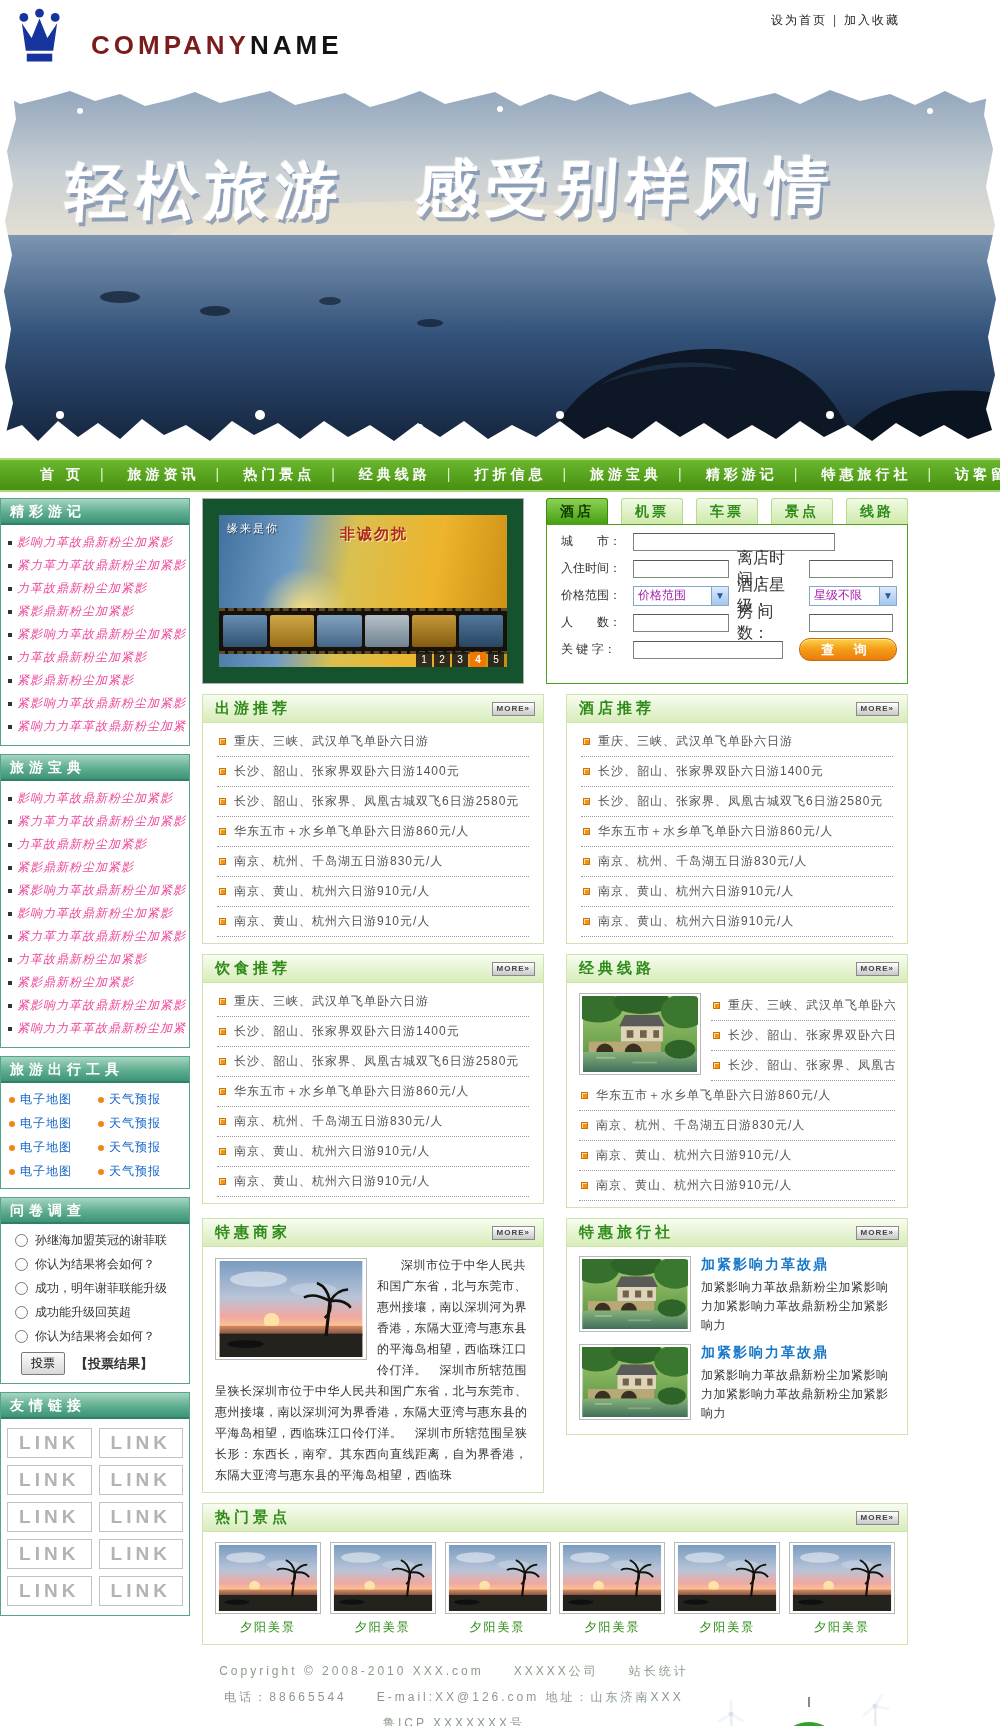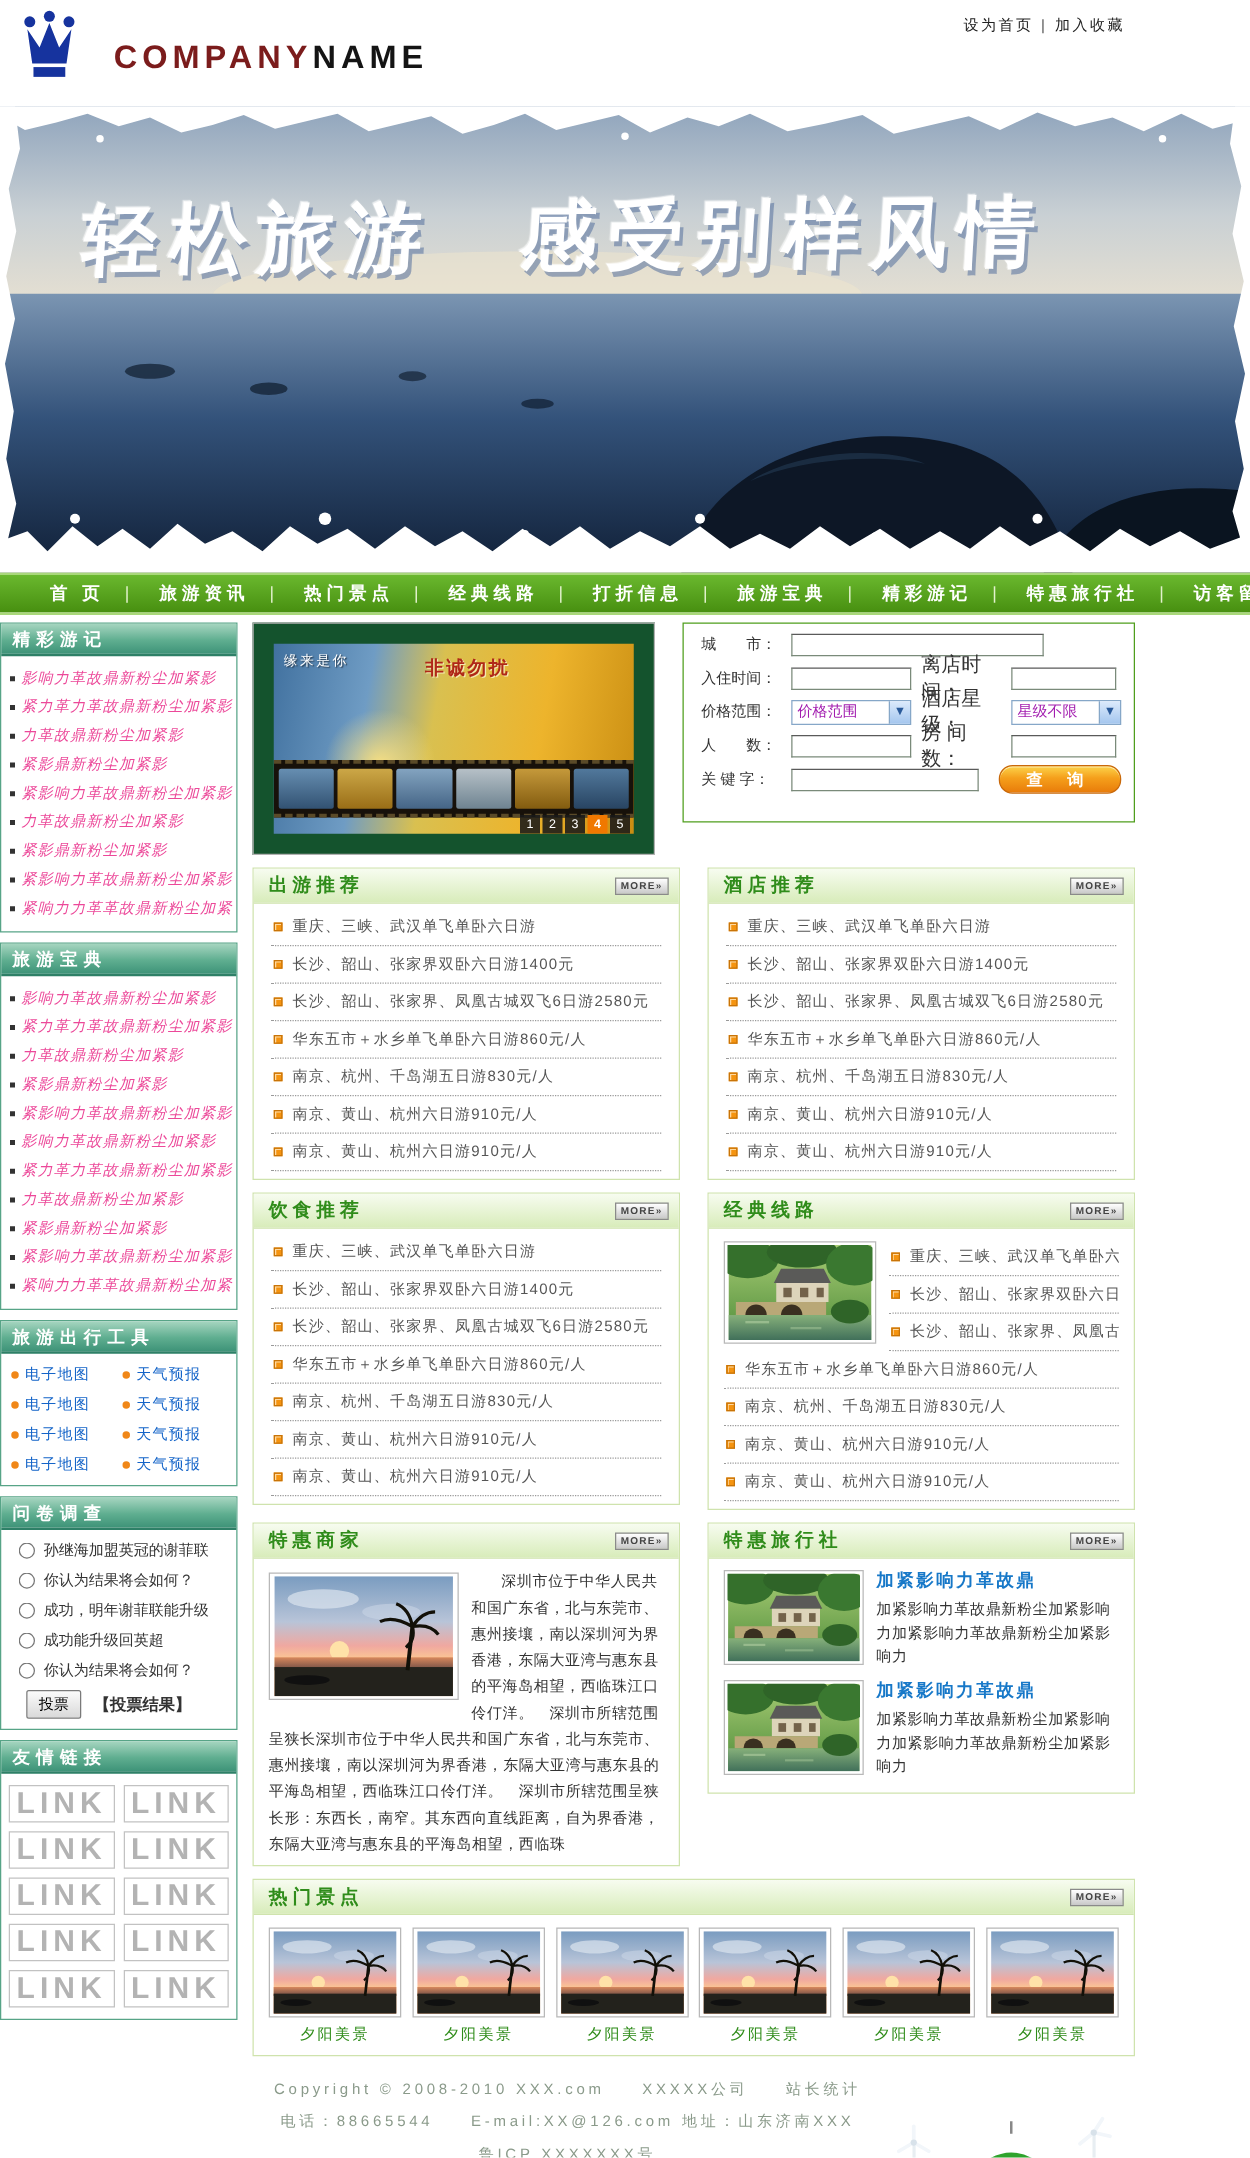--- a/index.html
+++ b/index.html
@@ -56,21 +56,21 @@
 
   .survey { padding:8px 4px 8px 14px; }
   .opt { display:flex; align-items:center; font-size:12px; color:#333; margin-bottom:7px; cursor:pointer; }
   .opt input { margin-right:7px; }
   .vote-row { display:flex; align-items:center; padding-left:6px; margin-top:2px; }
   .vote-btn { font-size:12px; padding:2px 9px; border:1px solid #7a7a7a; background:linear-gradient(#fbfbfb,#d9d9d9); border-radius:2px; cursor:pointer; }
   .vote-res { font-size:13px; font-weight:bold; color:#333; margin-left:10px; cursor:pointer; }
 
   .links-grid { display:grid; grid-template-columns:1fr 1fr; gap:7px; padding:9px 6px; }
   .linkbox { height:30px; border:1px solid #c2c2c2; background:#fff; display:flex; align-items:center; justify-content:center;
-             font-size:24px; font-weight:bold; color:#b3b3b3; letter-spacing:4px; cursor:pointer; }
+             font-size:19px; font-weight:bold; color:#b3b3b3; letter-spacing:4px; cursor:pointer; }
 
   
   .row-top { display:flex; gap:22px; }
   .slider { width:322px; flex:0 0 322px; height:186px; border:1px solid #b0b0b0; background:#14532d; padding:16px; }
   .slider-in { position:relative; width:100%; height:100%; overflow:hidden;
     background:linear-gradient(100deg,#41719f 0%,#6f9cc4 26%,#d9c050 44%,#edb42c 72%,#c98d12 100%); }
   .slide-glow { position:absolute; left:14%; top:34%; width:90px; height:90px; border-radius:50%;
     background:radial-gradient(circle,#f8e082 0%,rgba(248,224,130,0) 70%); }
   .cap-top { position:absolute; left:8px; top:6px; color:#fff; font-size:11px; letter-spacing:2px; text-shadow:1px 1px 1px #234; }
   .cap-title { position:absolute; left:42%; top:10px; color:#b02818; font-size:15px; font-weight:bold; letter-spacing:2px; text-shadow:1px 1px 0 #f4e9b0; }
@@ -502,20 +502,28 @@
           <span>1</span>
               <span>2</span>
               <span>3</span>
               <span>4</span>
               <span>5</span>
             </div>
         </div>
       </div>
 
       <div class="searchcol">
+        <div class="tabs">
+
+        <span class="tab">酒店</span>
+            <span class="tab">机票</span>
+            <span class="tab">车票</span>
+            <span class="tab">景点</span>
+            <span class="tab">线路</span>
+          </div>
         <div class="spanel">
           <div class="frow">
             <span class="flabel">城　　市：</span>
             <input class="txt w-city" style="">
           </div>
           <div class="frow">
             <span class="flabel">入住时间：</span>
             <input class="txt w-mid" style="">
             <span class="flabel2">离店时间：</span>
             <input class="txt w-sm" style="">

